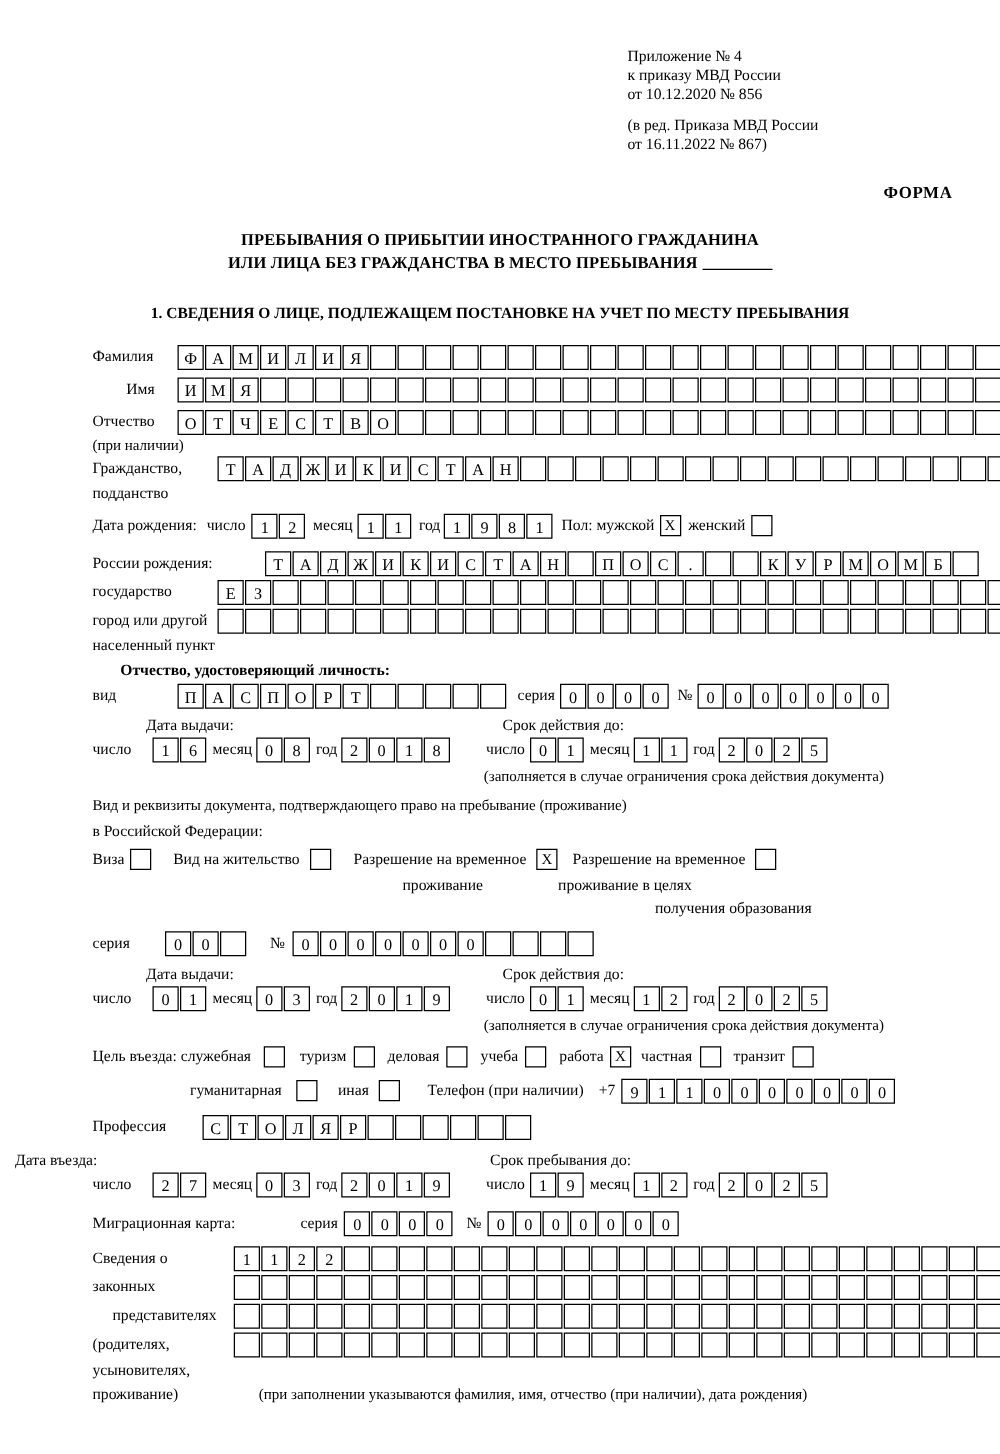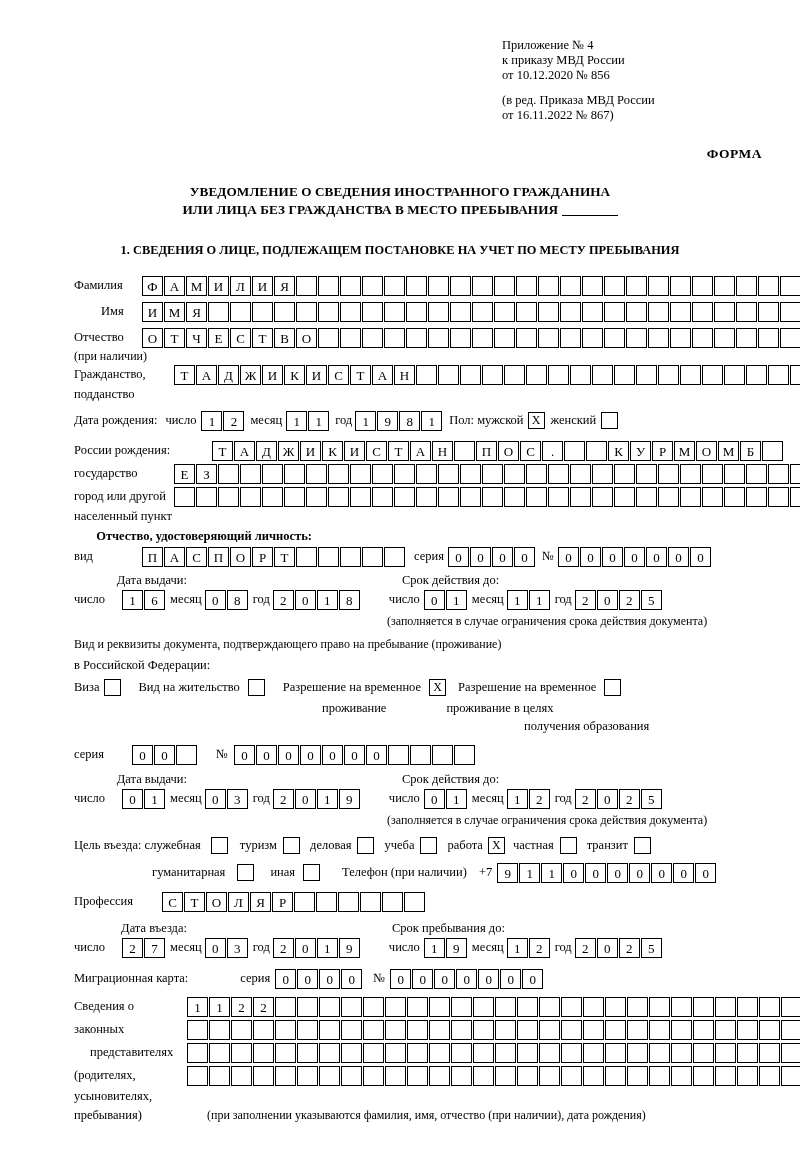--- a/index.html
+++ b/index.html
@@ -131,21 +131,21 @@
     <div>Приложение № 4</div>
     <div>к приказу МВД России</div>
     <div>от 10.12.2020 № 856</div>
     <div class="grp2">(в ред. Приказа МВД России</div>
     <div>от 16.11.2022 № 867)</div>
   </div>
 
   <div class="forma">ФОРМА</div>
 
   <div class="title">
-    <div>УВЕДОМЛЕНИЕ О СВЕДЕНИЯ ИНОСТРАННОГО ГРАЖДАНИНА</div>
+    <div>ПРЕБЫВАНИЯ О ПРИБЫТИИ ИНОСТРАННОГО ГРАЖДАНИНА</div>
     <div><span>ИЛИ ЛИЦА БЕЗ ГРАЖДАНСТВА В МЕСТО ПРЕБЫВАНИЯ</span>&nbsp;<span class="under"></span></div>
   </div>
 
   <div class="section-title">1. СВЕДЕНИЯ О ЛИЦЕ, ПОДЛЕЖАЩЕМ ПОСТАНОВКЕ НА УЧЕТ ПО МЕСТУ ПРЕБЫВАНИЯ</div>
 
   <div class="form" id="form-body">
       <div class="row" style="">
         <span style="display:inline-block;width:130px;padding-left:62px;box-sizing:border-box"><span class="lbl ">Фамилия</span></span>
         <span class="boxes">
           <span class="bx">Ф</span>
@@ -708,21 +708,21 @@
           <span class="bx">Р</span>
           <span class="bx"></span>
           <span class="bx"></span>
           <span class="bx"></span>
           <span class="bx"></span>
           <span class="bx"></span>
           <span class="bx"></span>
         </span>
       </div>
       <div class="row" style="margin-top:8px;min-height:17px">
-        <span style="display:inline-block;width:175px;text-align:right"><span class="lbl ">Дата въезда:</span></span>
+        <span style="display:inline-block;width:175px;"><span class="lbl ">Дата въезда:</span></span>
         <span style="display:inline-block;width:205px"></span>
         <span class="lbl ">Срок пребывания до:</span>
       </div>
       <div class="row" style="">
         <span style="display:inline-block;width:110px;padding-left:62px;box-sizing:border-box"><span class="lbl ">число</span></span>
         <span class="boxes">
           <span class="bx">2</span>
           <span class="bx">7</span>
         </span>
         <span style="display:inline-block;width:4px"></span>
@@ -919,18 +919,18 @@
           <span class="bx"></span>
           <span class="bx"></span>
           <span class="bx"></span>
           <span class="bx"></span>
         </span>
       </div>
       <div class="row" style="min-height:18px;margin-top:1px">
         <span style="display:inline-block;width:175px;padding-left:62px;box-sizing:border-box"><span class="lbl ">усыновителях,</span></span>
       </div>
       <div class="row" style="min-height:18px;margin-top:1px">
-        <span style="display:inline-block;width:175px;padding-left:62px;box-sizing:border-box"><span class="lbl ">пребывания)</span></span>
+        <span style="display:inline-block;width:175px;padding-left:62px;box-sizing:border-box"><span class="lbl ">проживание)</span></span>
         <span style="display:inline-block;width:20px"></span>
         <span class="lbl small">(при заполнении указываются фамилия, имя, отчество (при наличии), дата рождения)</span>
       </div>
     </div>
 </div>
 
 </body></html>

